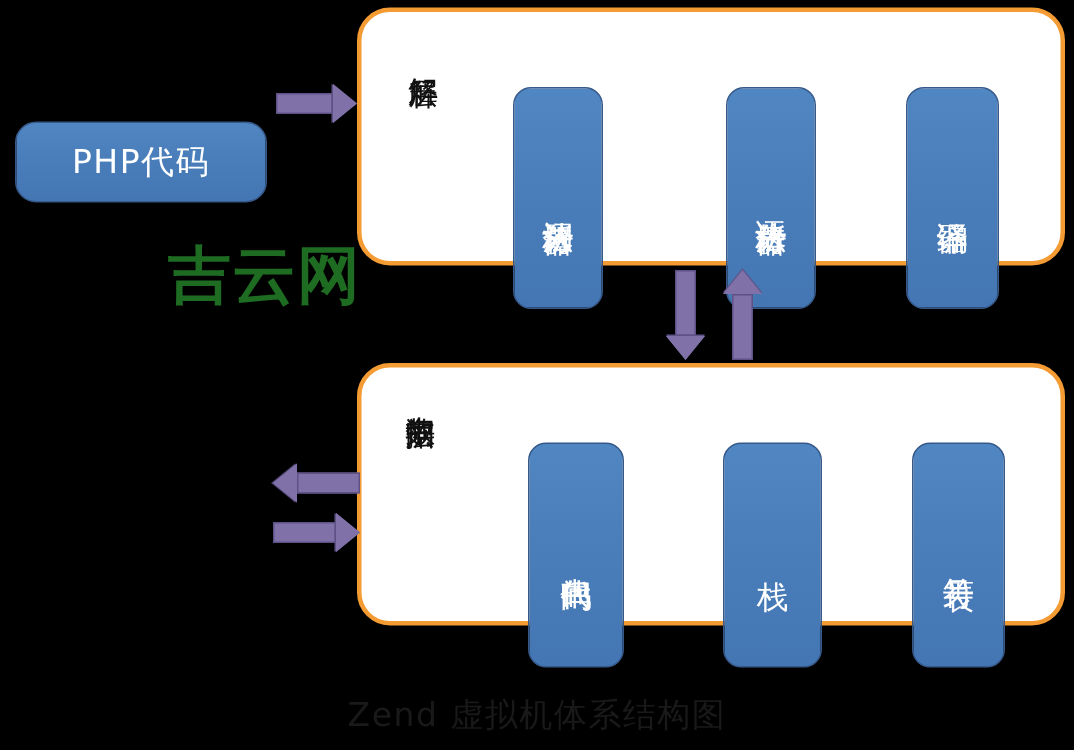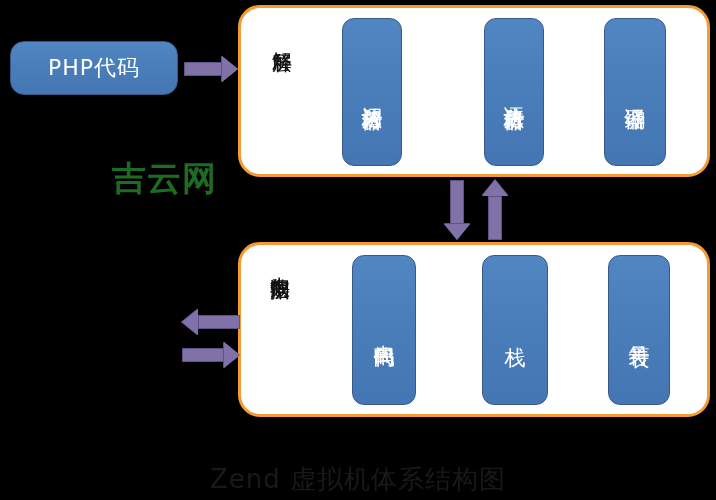--- a/index.html
+++ b/index.html
@@ -50,20 +50,21 @@
     position: absolute;
     box-sizing: border-box;
     background: linear-gradient(180deg, #5086C1 0%, #4A7EBB 45%, #4376B3 100%);
     border: 1.5px solid #37598A;
     border-radius: 12px;
     color: #FFFFFF;
     display: flex;
     align-items: center;
     justify-content: center;
     text-align: right;
+    margin-top: 40px;
   }
   .bluebox.vertical {
     writing-mode: vertical-rl;
     text-orientation: upright;
     font-size: 21px;
     line-height: 1.05;
     letter-spacing: 1px;
     font-family: "DejaVu Serif", "Liberation Serif", serif;
   }
   .bluebox.horizontal {
@@ -153,35 +154,35 @@
   #arrow-interpret-to-data .shaft { height: 44px; }
   #arrow-interpret-to-data .head  { top: 44px; }
 
   #arrow-data-to-interpret { left: 482px; top: 180px; width: 26px; height: 60px; }
   #arrow-data-to-interpret .shaft { height: 44px; }
 
   
   #watermark {
     position: absolute;
     left: 112px; top: 156px;
-    font-size: 34px;
+    font-size: 42px;
     font-weight: bold;
     color: #1E6B22;
     letter-spacing: 1px;
     font-family: "DejaVu Sans", "Liberation Sans", sans-serif;
     white-space: nowrap;
   }
 
   
   #caption {
     position: absolute;
     left: 0; top: 462px;
     width: 716px;
     text-align: center;
-    font-size: 26px;
+    font-size: 22px;
     color: #191919;
     letter-spacing: 1px;
     font-family: "DejaVu Sans", "Liberation Sans", sans-serif;
   }
 </style>
 </head>
 <body>
 
 <div class="stage">
 

